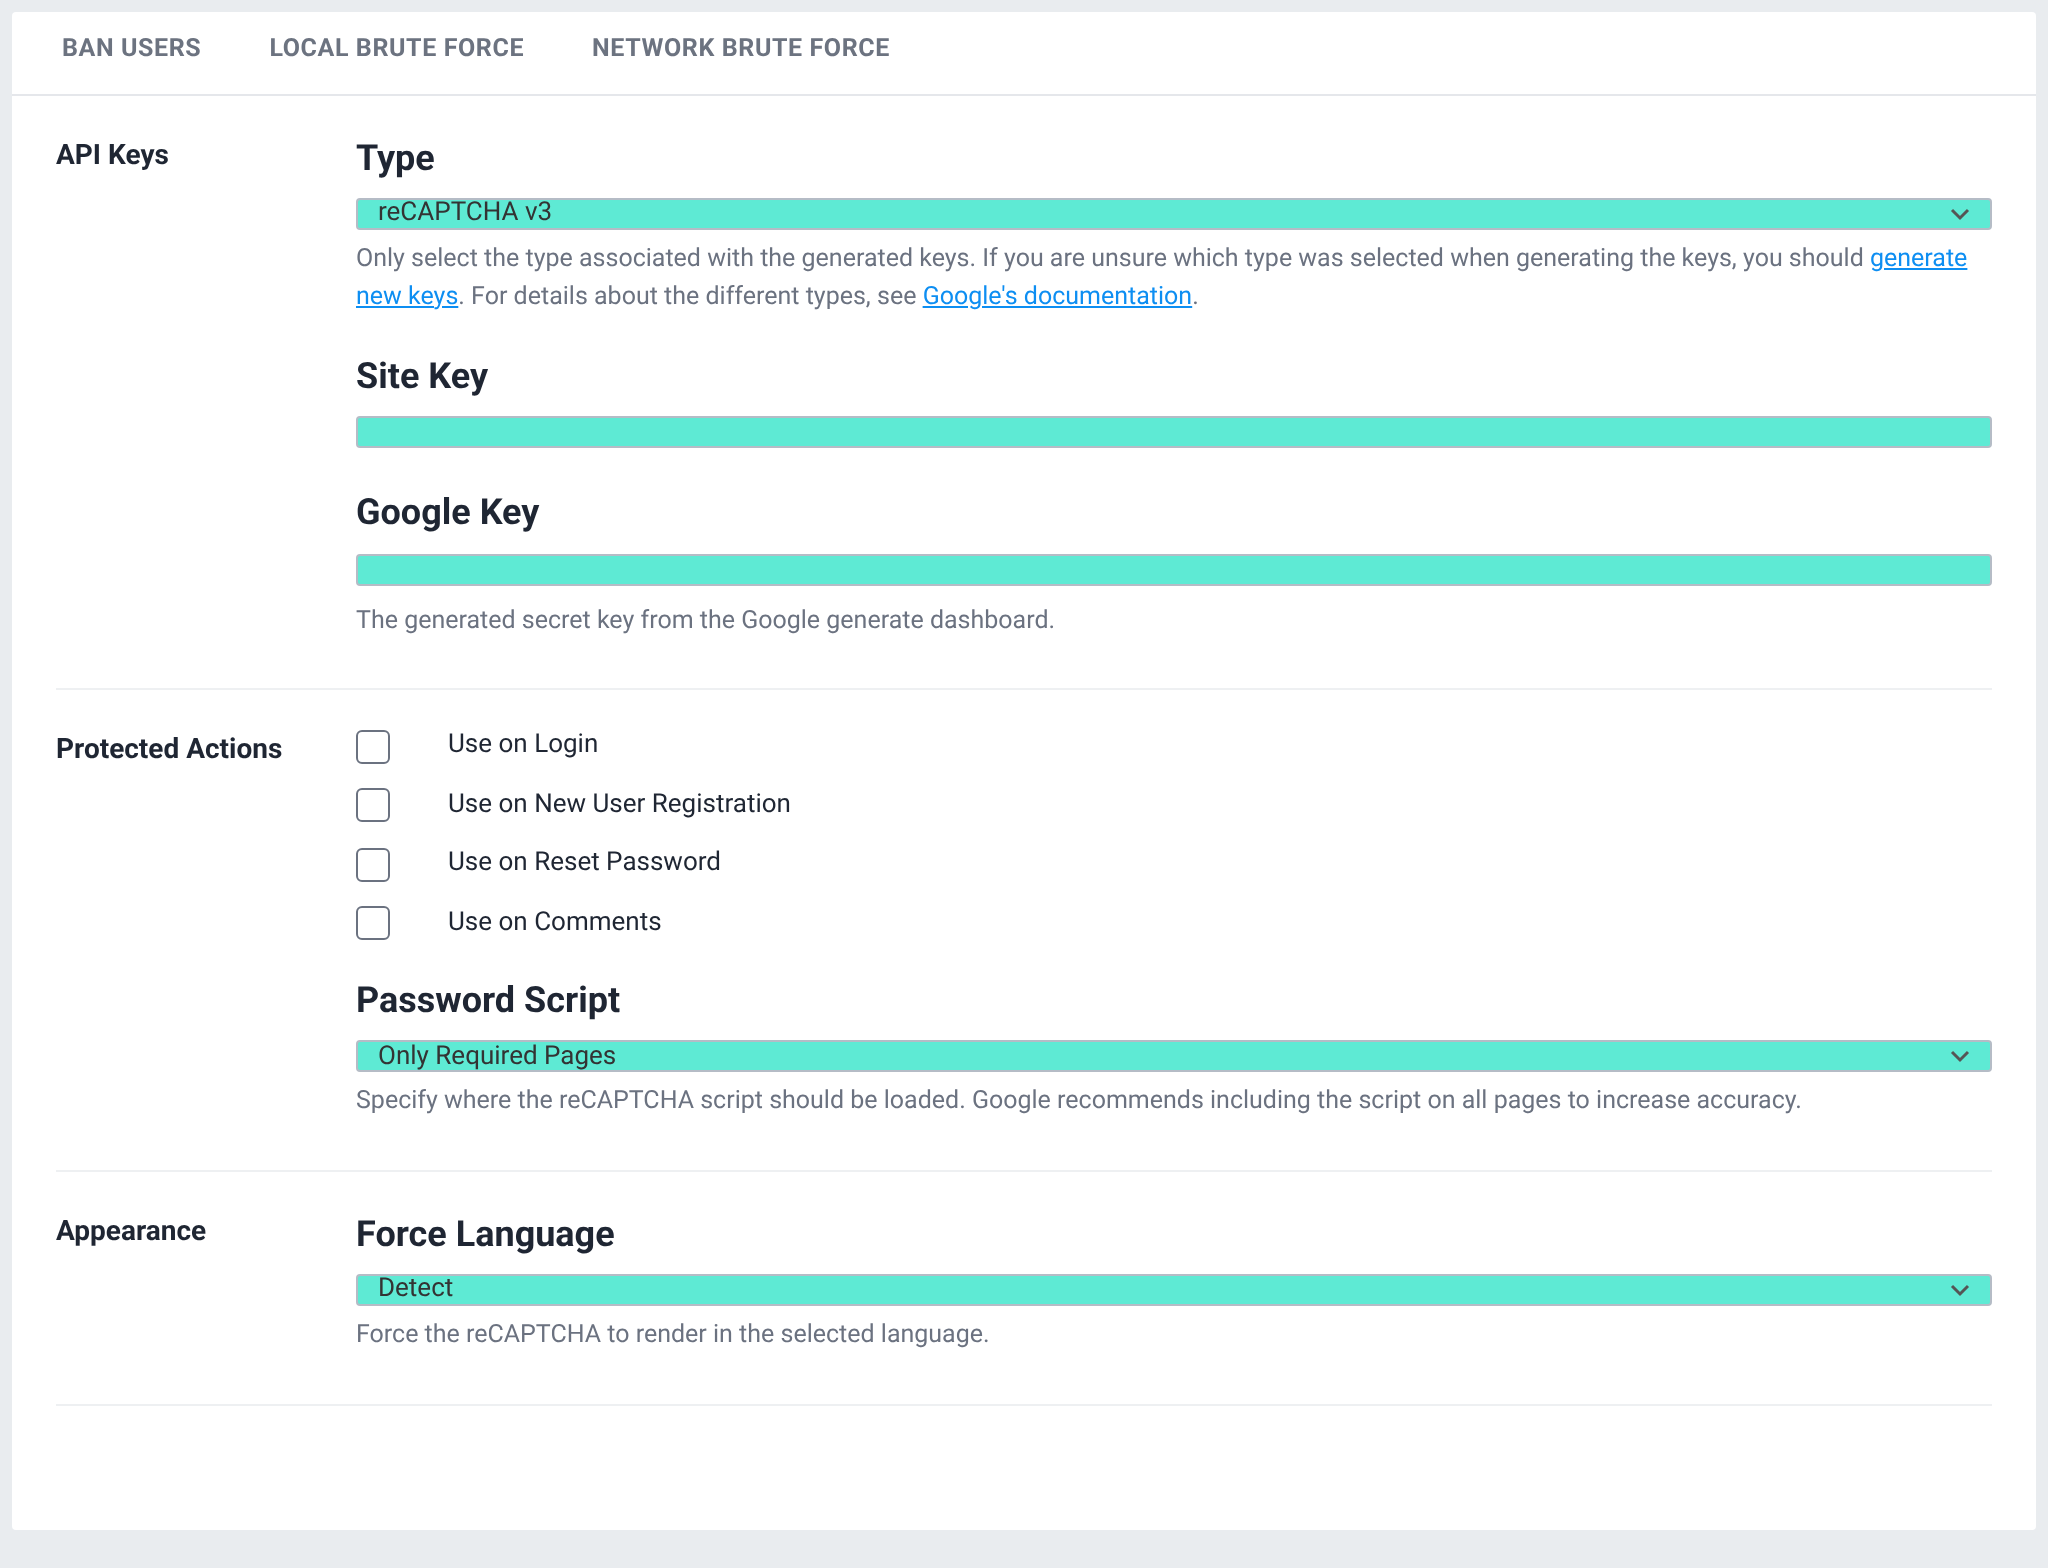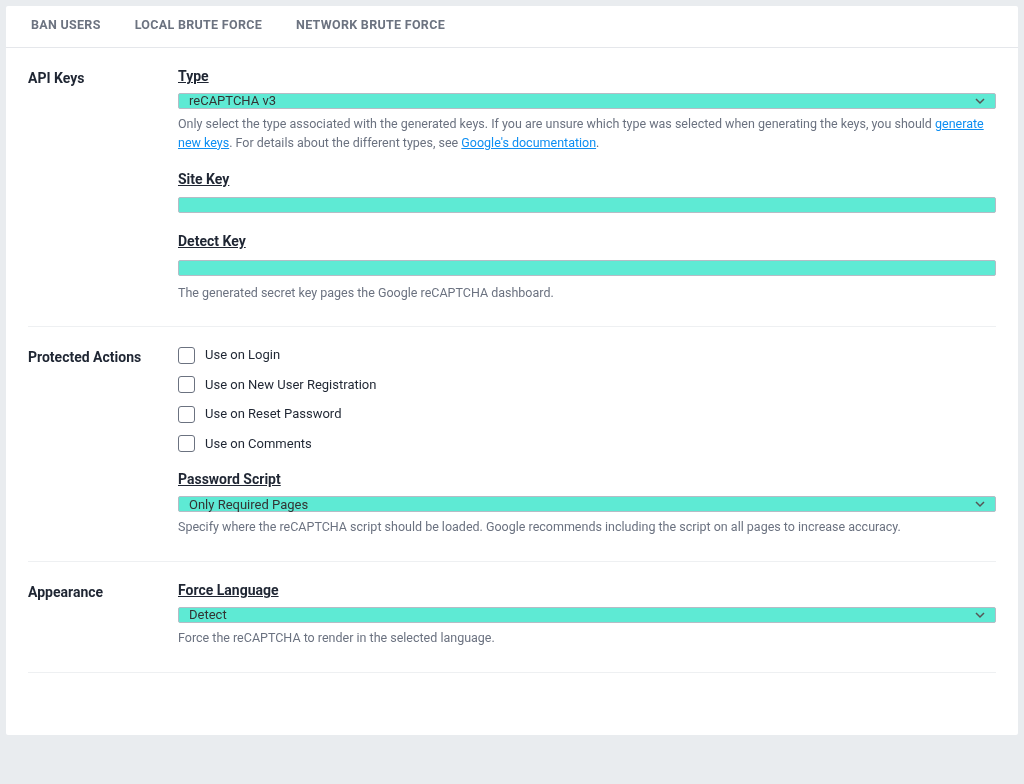--- a/index.html
+++ b/index.html
@@ -50,26 +50,25 @@
       flex: 0 0 150px;
       font-weight: 700;
       font-size: 14px;
       color: #1f2633;
       padding-top: 2px;
     }
     .section-body { flex: 1; }
     .field { margin-bottom: 16px; }
     .field:last-child { margin-bottom: 0; }
     .field-label {
-      font-size: 14px;
+      font-size: 18px;
       font-weight: 700;
       color: #1f2633;
       margin-bottom: 6px;
       display: block;
-      text-decoration: underline;
     }
     .select-wrap, .text-input {
       width: 100%;
       height: 16px;
       border: 1px solid #b5bcc6;
       border-radius: 2px;
       background: #5eead4;
       font-size: 13px;
       color: #333;
       padding: 0 10px;
@@ -109,20 +108,21 @@
       height: 17px;
       border: 1.5px solid #6b7280;
       border-radius: 3px;
       background: #fff;
       flex-shrink: 0;
       cursor: pointer;
     }
     .check-label {
       font-size: 13px;
       color: #1f2633;
+      margin-left: 19px;
     }
     .text-input { outline: none; }
   </style>
 </head>
 <body>
 
 <div class="panel">
 
   <div class="tabs">
     <div class="tab">BAN USERS</div>
@@ -150,23 +150,23 @@
             <span>Only select the type associated with the generated keys. If you are unsure which type was selected when generating the keys, you should </span><a class="link">generate new keys</a><span>. For details about the different types, see </span><a class="link">Google's documentation</a><span>.</span>
           </div>
         </div>
 
         <div class="field">
           <label class="field-label">Site Key</label>
           <input class="text-input" type="text" value="" style="">
         </div>
 
         <div class="field">
-          <label class="field-label">Detect Key</label>
+          <label class="field-label">Google Key</label>
           <input class="text-input" type="text" value="" style="">
-          <div class="help">The generated secret key pages the Google reCAPTCHA dashboard.</div>
+          <div class="help">The generated secret key from the Google generate dashboard.</div>
         </div>
 
       </div>
     </div>
 
     <div class="section">
       <div class="section-label">Protected Actions</div>
       <div class="section-body">
 
         <div class="check-row">

